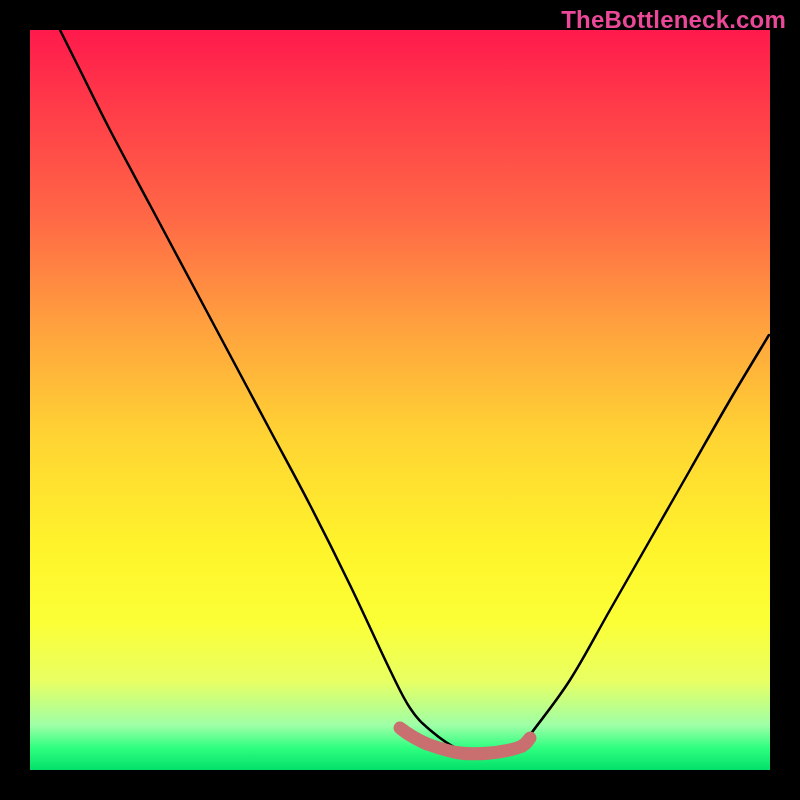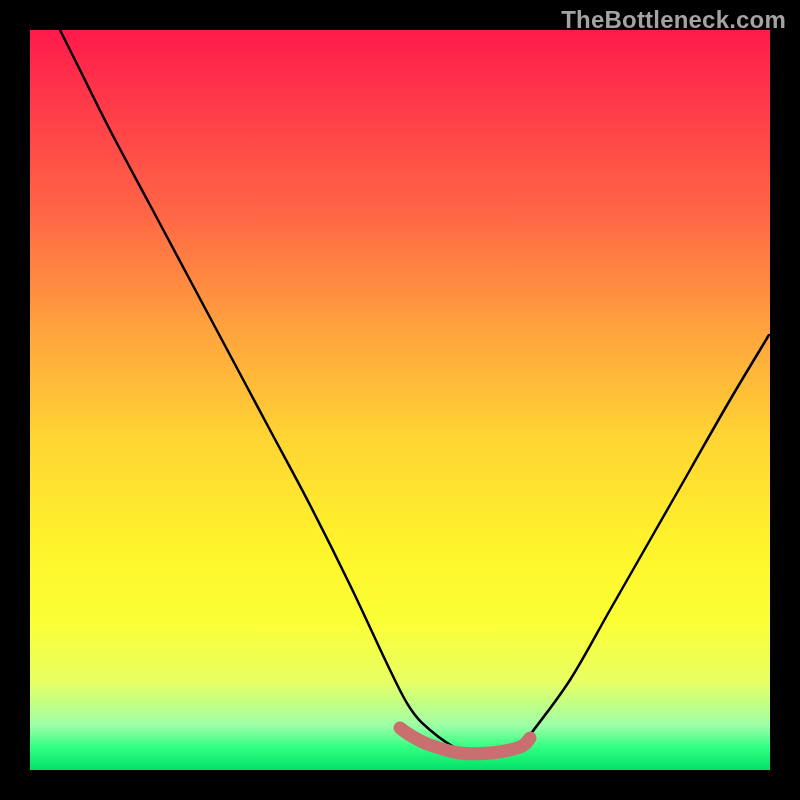--- a/index.html
+++ b/index.html
@@ -46,21 +46,21 @@
     width: 740px;
     height: 740px;
   }
   .watermark {
     position: absolute;
     top: 6px;
     right: 14px;
     font-family: Arial, Helvetica, sans-serif;
     font-size: 24px;
     font-weight: 600;
-    color: #a3a3a3;
+    color: #ec4899;
     letter-spacing: 0.2px;
     user-select: none;
     text-align: center;
   }
 </style>
 </head>
 <body>
 
 <div class="frame">
   <div class="gradient"></div>

